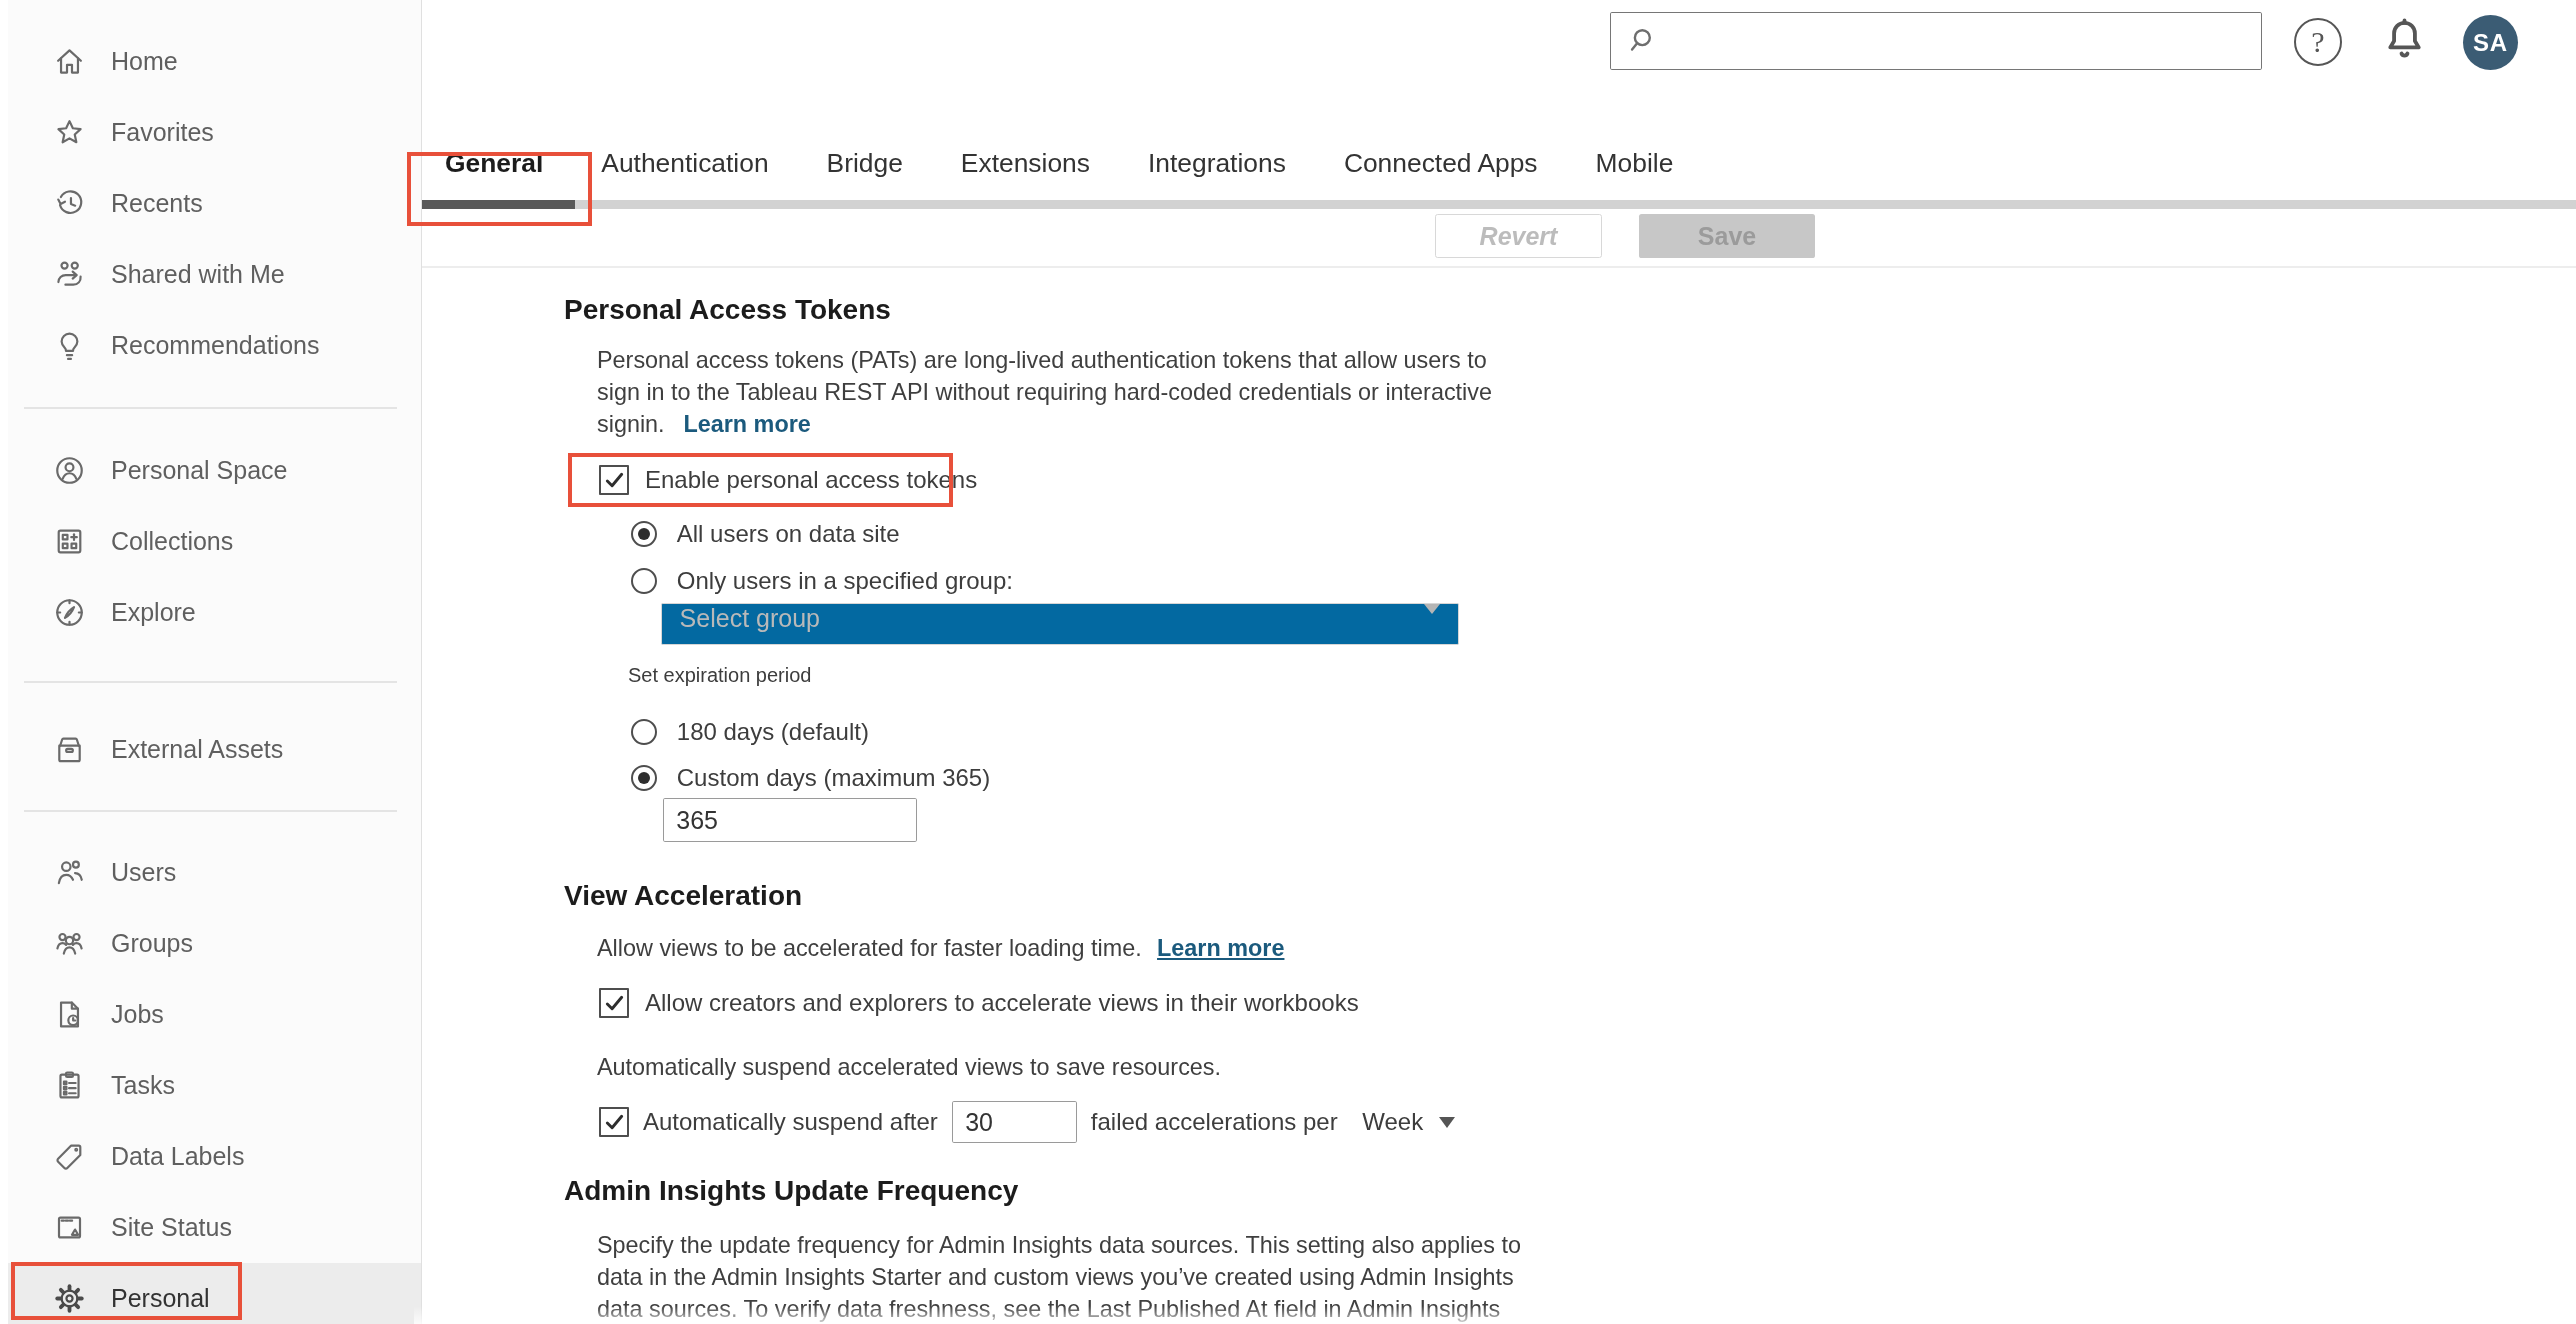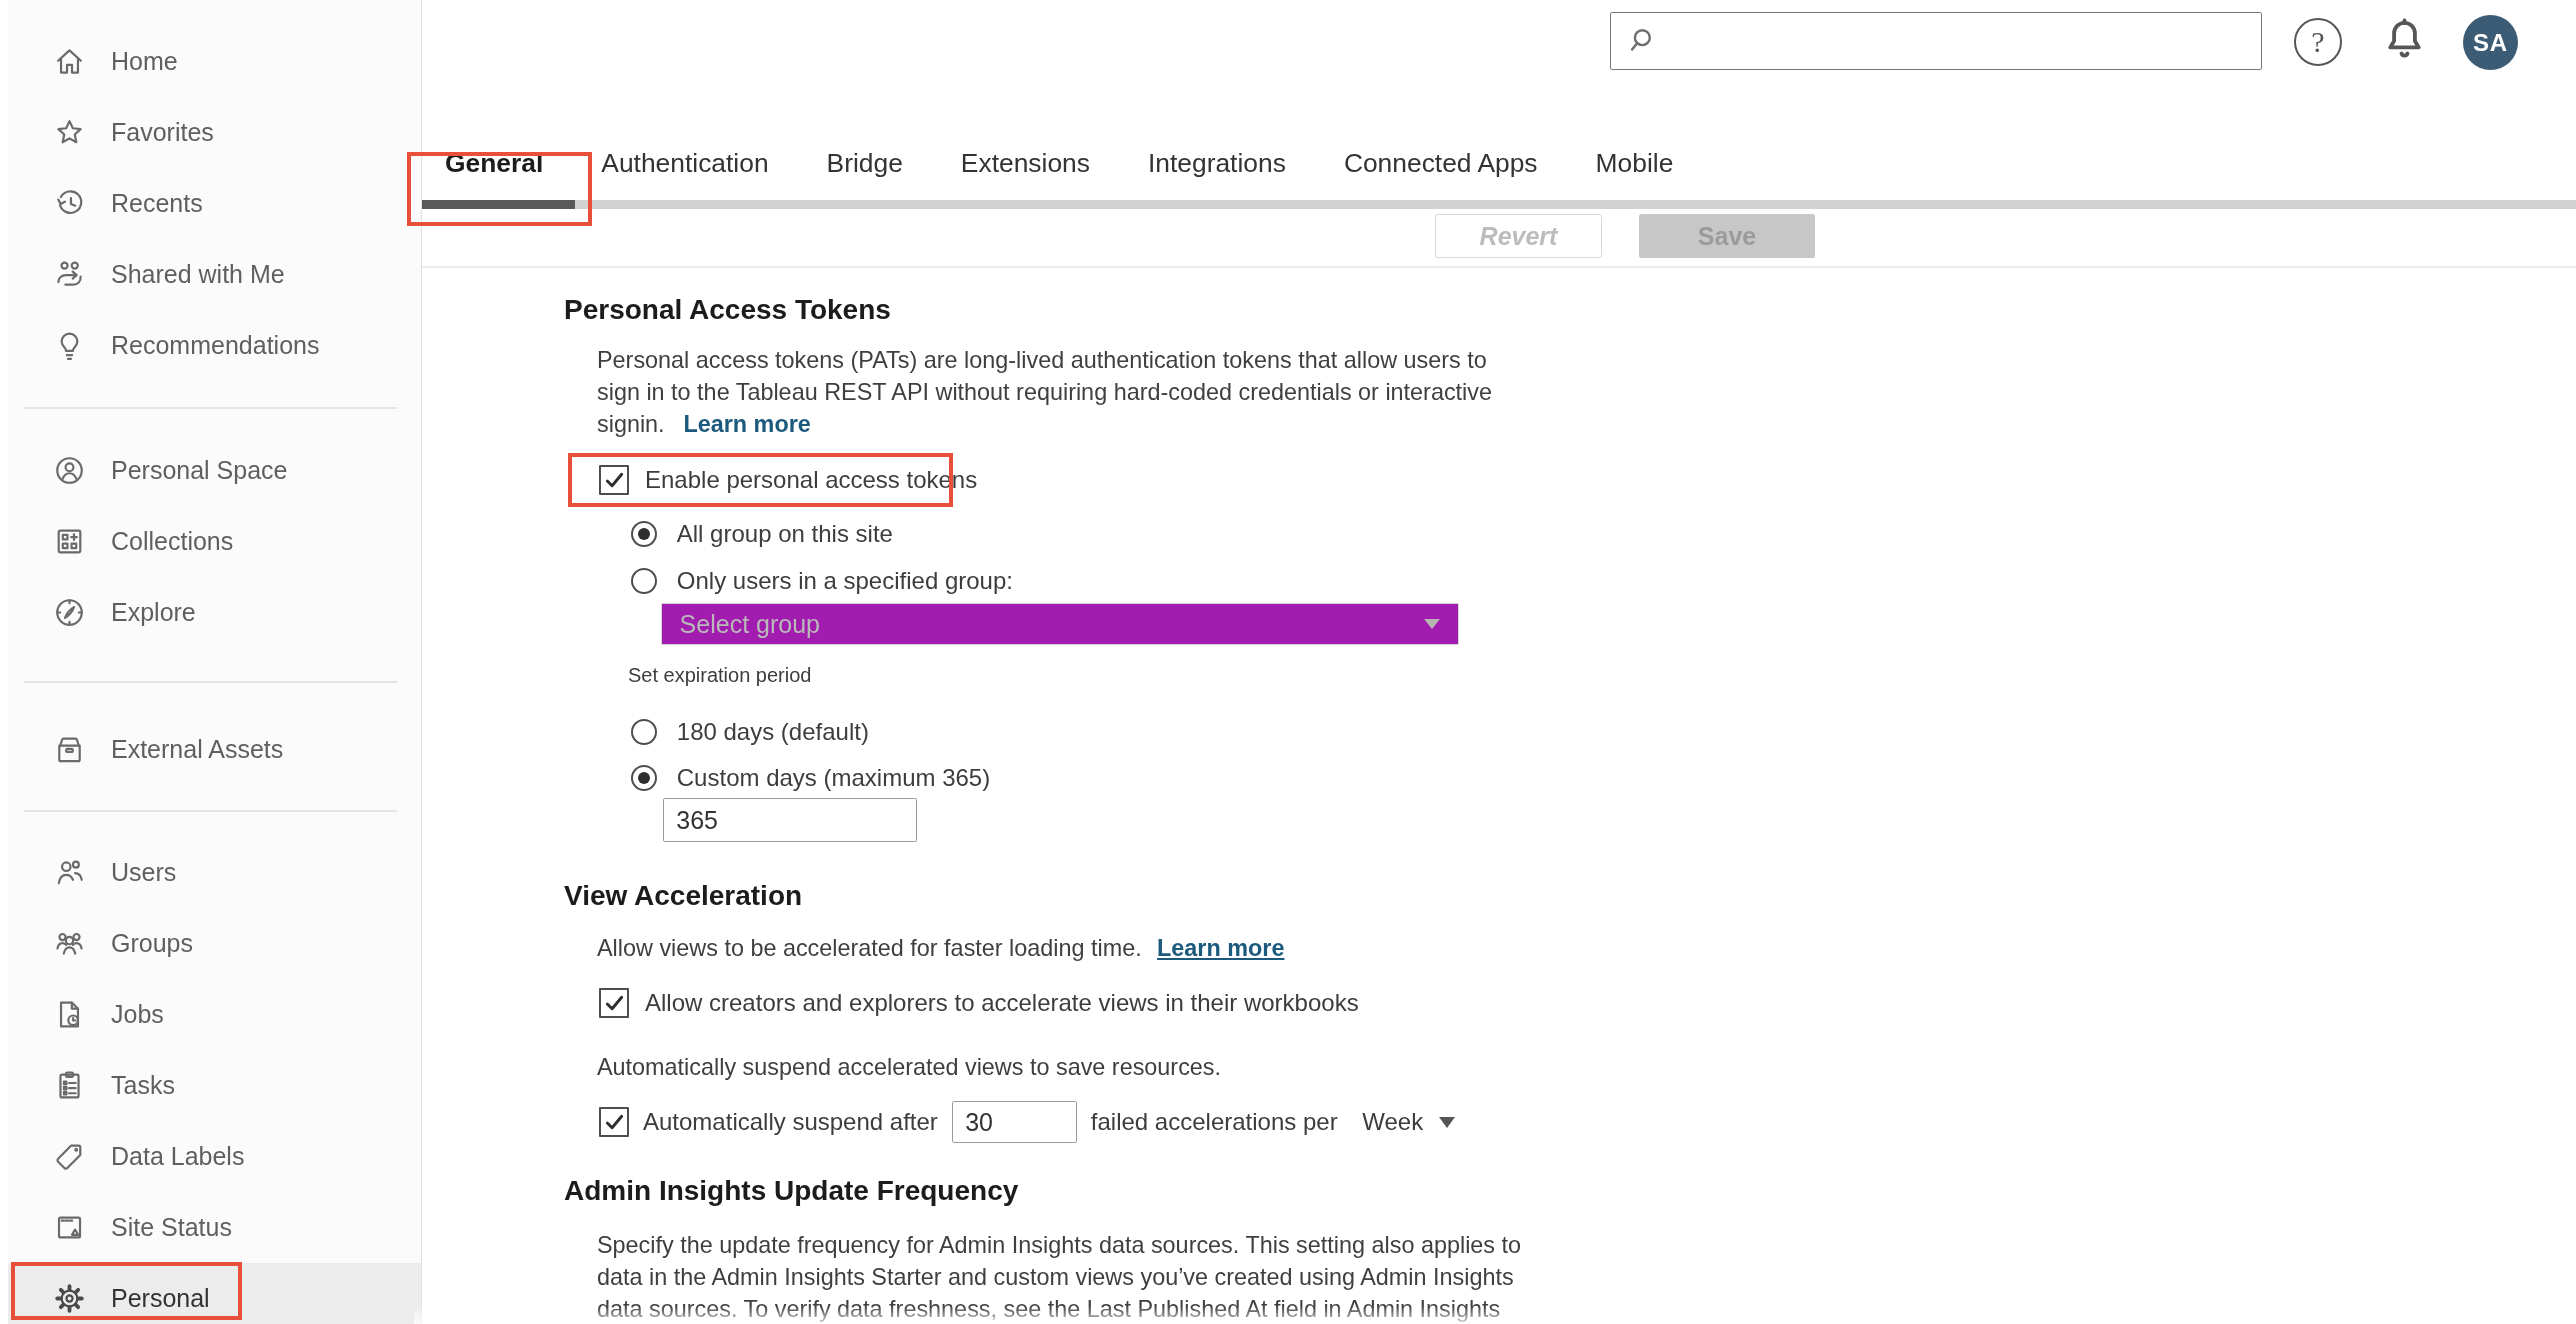--- a/index.html
+++ b/index.html
@@ -79,22 +79,22 @@
   .cb { width: 30px; height: 30px; border: 2.6px solid #4e4e4e; background: #fff; border-radius: 0.9px;
     display: flex; align-items: center; justify-content: center; cursor: pointer; flex: 0 0 30px; }
   .cb svg { width: 23px; height: 23px; stroke: #2e2e2e; stroke-width: 3; fill: none; stroke-linecap: round; stroke-linejoin: round; }
   .radio { width: 26.4px; height: 26.4px; border: 2.6px solid #4e4e4e; border-radius: 50%; background: #fff;
     display: flex; align-items: center; justify-content: center; cursor: pointer; flex: 0 0 26.4px; }
   .radio .dot { width: 12.3px; height: 12.3px; border-radius: 50%; background: transparent; }
   .radio.sel .dot { background: #2e2e2e; }
 
   .select-group {
     position: absolute; left: 247px; top: 603px; width: 798px; height: 42px;
-    border: 1.8px solid #d6d6d6; background: #a21caf; border-radius: 1.8px;
-    display: flex; align-items: center; justify-content: space-between;
+    border: 1.8px solid #d6d6d6; background: #0369a1; border-radius: 1.8px;
+    display: flex; justify-content: space-between;
     padding: 0 17.6px; font-size: 25px; color: #b9b9b9; cursor: default;
   }
   .caret-down { width: 0; height: 0; border-left: 8px solid transparent; border-right: 8px solid transparent; border-top: 10.6px solid #b5b5b5; }
   .caret-dark { border-top-color: #555; border-left-width: 8.8px; border-right-width: 8.8px; border-top-width: 11.5px; }
 
   .text-input { border: 1.8px solid #9a9a9a; border-radius: 1.8px; font-size: 25px; color: #333;
     font-family: inherit; padding: 0 12.3px; outline: none; background: #fff; }
   .input-365 { position: absolute; left: 249px; top: 798px; width: 254px; height: 44px; }
   .input-30 { width: 125px; height: 42px; }
 
@@ -365,21 +365,21 @@
           <path d="M4.5 12.5 L9.5 17.5 L19.5 5.5"></path>
         </svg>
     </span>
     <span>Enable personal access tokens</span>
   </div>
 
   <div class="ctl-row" style="left:217px; top:520px; gap:19.4px">
     <span class="radio sel" role="radio" aria-checked="true">
         <span class="dot"></span>
       </span>
-    <span>All group on this site</span>
+    <span>All users on data site</span>
   </div>
   <div class="ctl-row" style="left:217px; top:567px; gap:19.4px">
     <span class="radio" role="radio" aria-checked="false">
         <span class="dot"></span>
       </span>
     <span>Only users in a specified group:</span>
   </div>
 
   <div class="select-group">
     <span>Select group</span>

